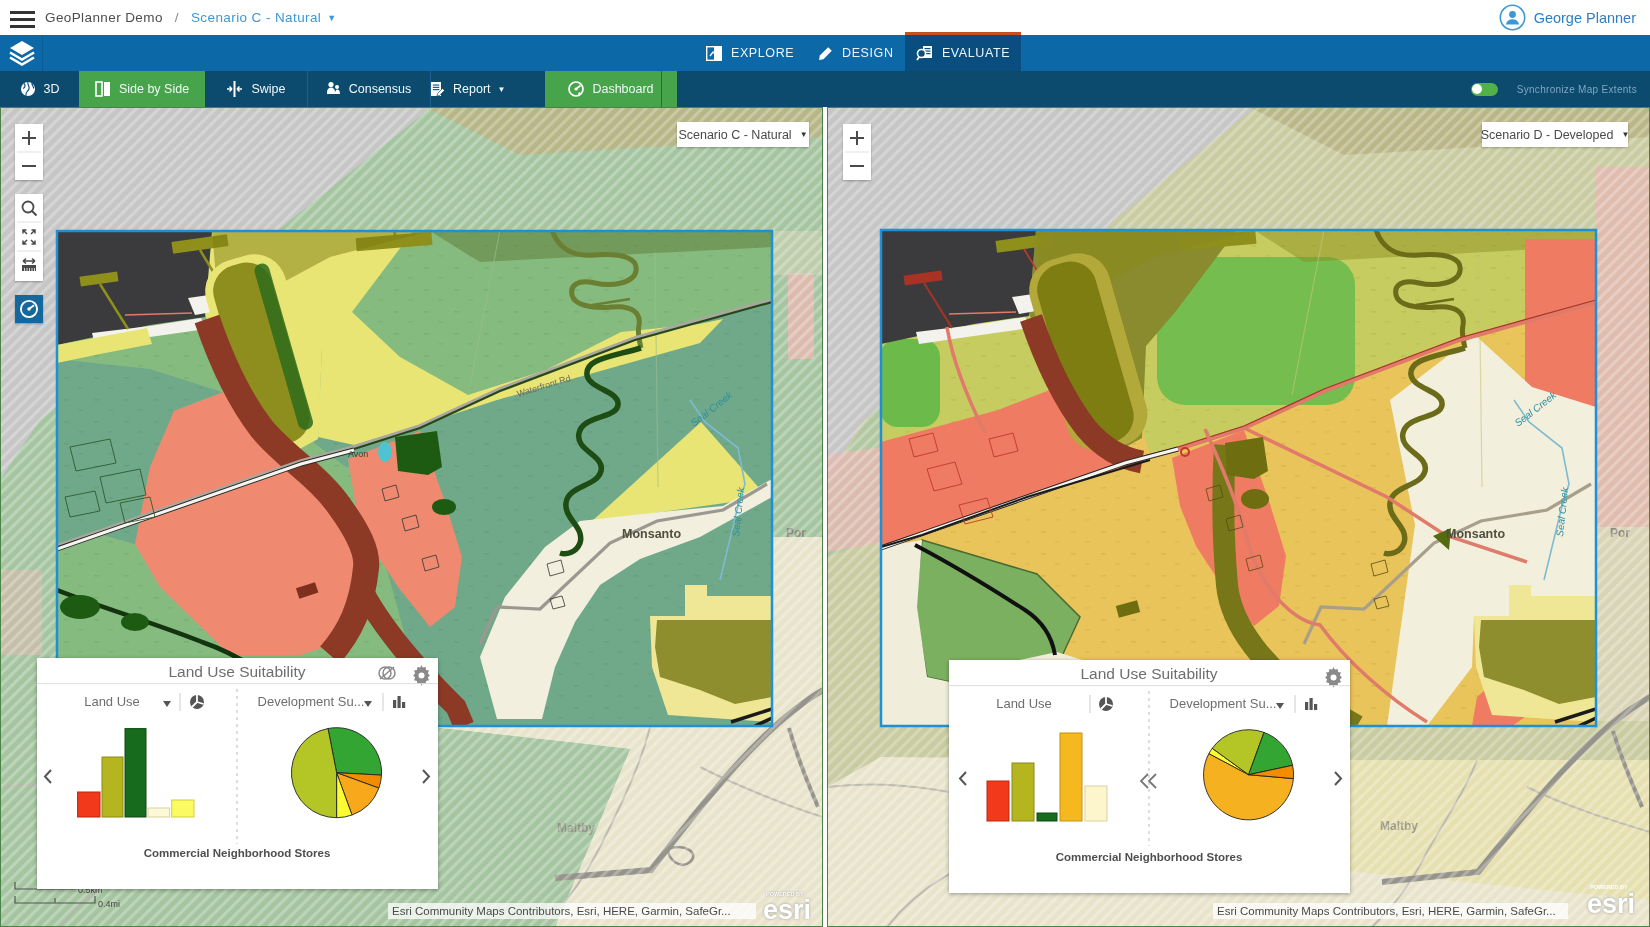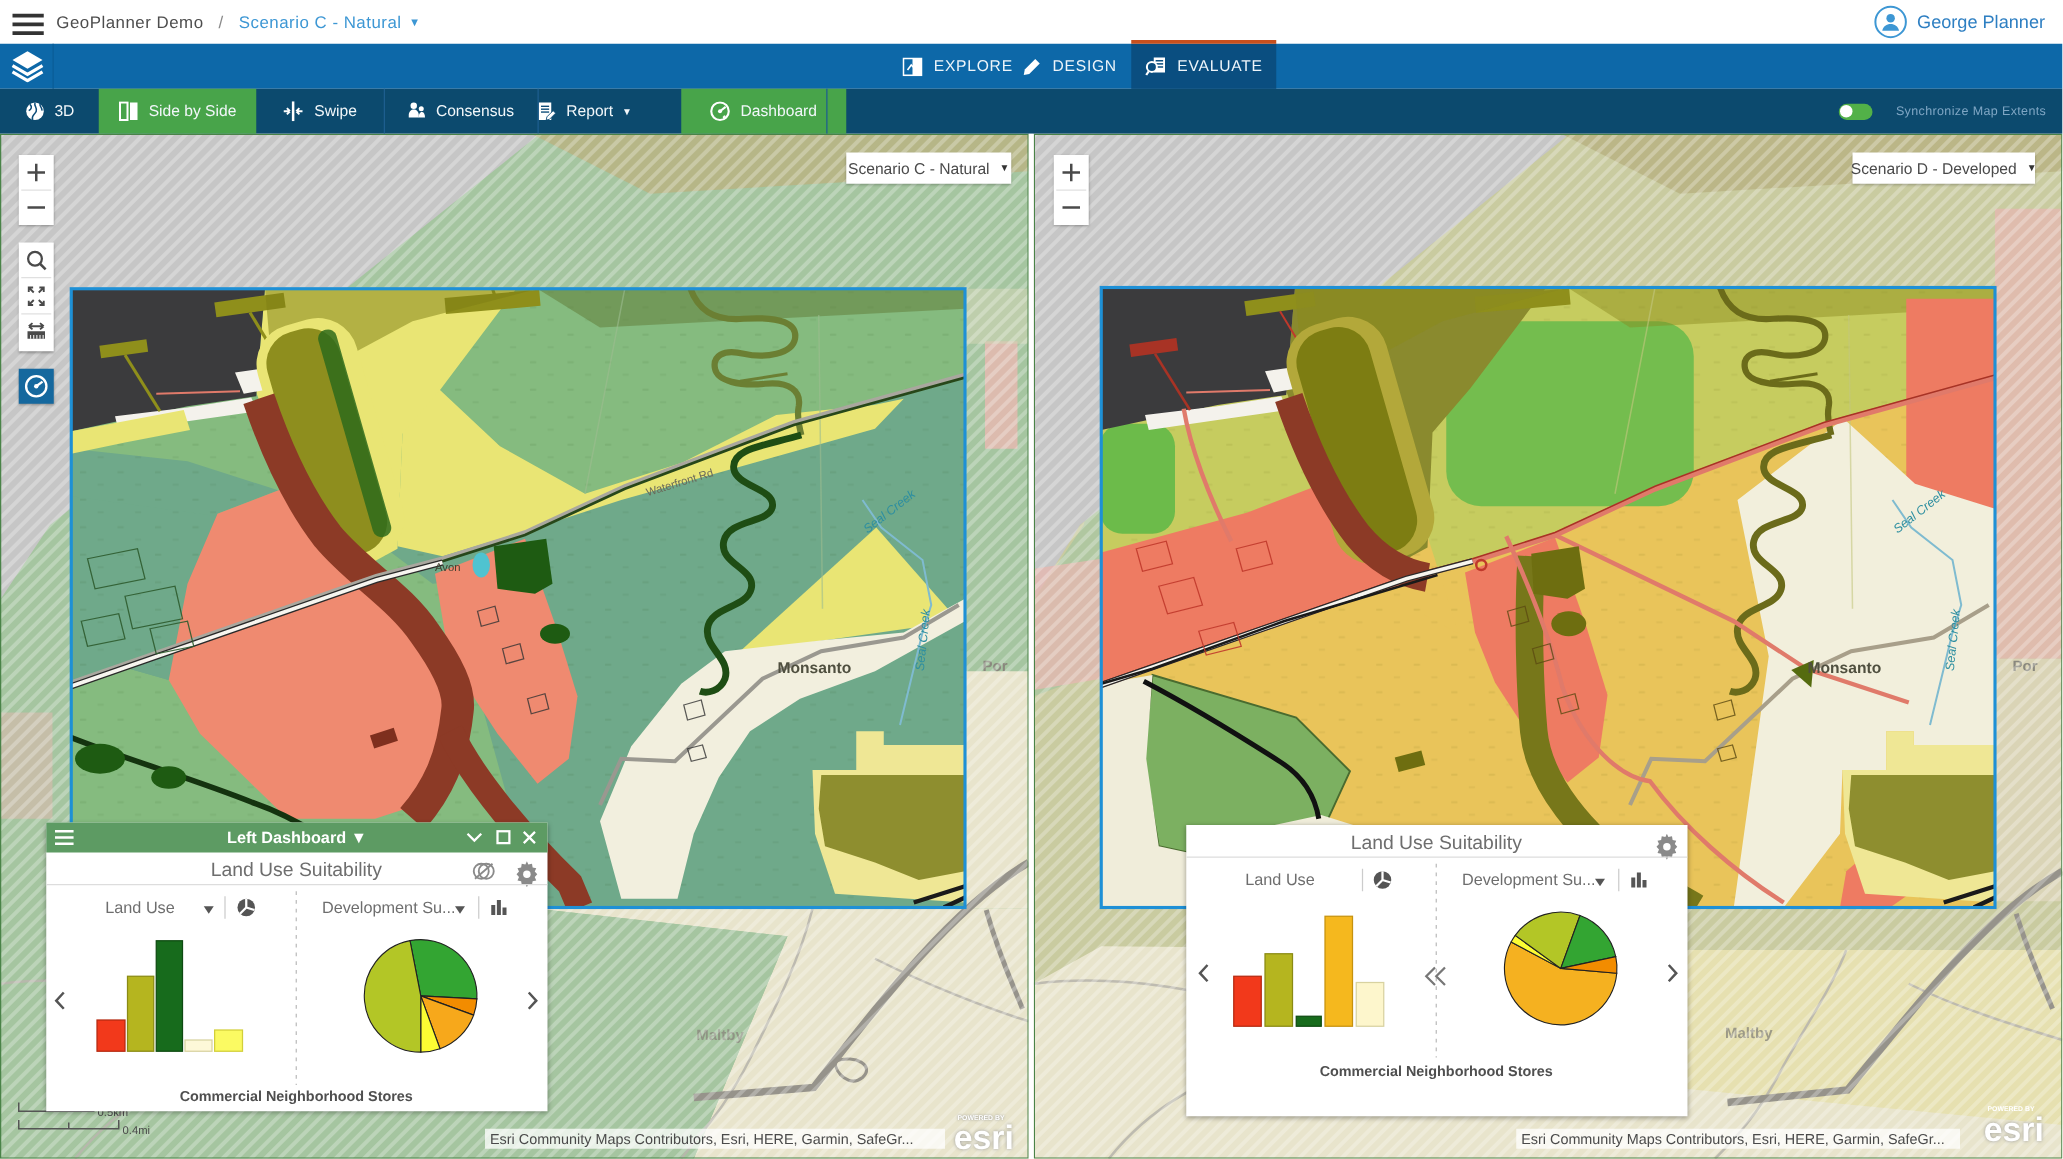--- a/index.html
+++ b/index.html
@@ -65,21 +65,21 @@
 
 <div class="abs" id="nav">
   <div class="abs" style="left:8px;top:5px;">
     <svg width="28" height="26" viewBox="0 0 28 26">
       <path d="M14 1 26 8 14 15 2 8Z" fill="#fff"></path>
       <path d="M2 12.5 14 19.5 26 12.5" fill="none" stroke="#fff" stroke-width="2.6"></path>
       <path d="M2 17.5 14 24.5 26 17.5" fill="none" stroke="#fff" stroke-width="2.6"></path>
     </svg>
   </div>
   <div class="abs vsep"></div>
-  <div class="tab" style="left:706px;margin-left:16px;">
+  <div class="tab" style="left:706px;">
     <svg width="16" height="15" viewBox="0 0 16 15">
         <rect x="0.7" y="0.7" width="14.6" height="13.6" fill="none" stroke="#fff" stroke-width="1.4"></rect>
         <path d="M8 1 15 1 15 14 8 14Z" fill="#fff"></path>
         <path d="M4 10l3-4 2 2 2-3" stroke="#fff" stroke-width="1.3" fill="none"></path>
       </svg>
     EXPLORE
   </div>
   <div class="tab" style="left:818px;">
     <svg width="15" height="15" viewBox="0 0 15 15">
         <path d="M10.2 1.2 13.8 4.8 5.4 13.2 1 14 1.8 9.6Z" fill="#fff"></path>
@@ -501,31 +501,20 @@
 
 <div class="mbtn" style="left:843px;top:124px;width:28px;height:56px;"></div>
 <svg class="abs" style="left:843px;top:124px;" width="28" height="56" viewBox="0 0 28 56">
     <path d="M14 7v14M7 14h14" stroke="#4a4a4a" stroke-width="2"></path>
     <path d="M7 42h14" stroke="#4a4a4a" stroke-width="2"></path>
     <path d="M2 28h24" stroke="#e0e0e0" stroke-width="1"></path>
   </svg>
 <div class="scen" style="left:1482px;top:122px;width:146px;">Scenario D - Developed<span class="c">▼</span></div>
 
 <div class="panel" style="left:37px;top:658px;height:231px;">
-  <div class="ptitle">
-    <svg class="abs" style="left:7px;top:5px;" width="15" height="14" viewBox="0 0 15 14">
-        <path d="M0 2h15M0 7h15M0 12h15" stroke="#fff" stroke-width="2"></path>
-      </svg>
-    <div class="name">Left Dashboard ▼</div>
-    <svg class="abs" style="left:336px;top:6px;" width="60" height="12" viewBox="0 0 60 12">
-        <path d="M1 3l5.5 5.5 5.5-5.5" stroke="#fff" stroke-width="1.8" fill="none"></path>
-        <rect x="25" y="1" width="9.5" height="9.5" fill="none" stroke="#fff" stroke-width="1.8"></rect>
-        <path d="M46 1.5l9 9M55 1.5l-9 9" stroke="#fff" stroke-width="1.8"></path>
-      </svg>
-  </div>
   <svg width="401" height="207" viewBox="0 0 401 207">
     <text x="200" y="19" font-size="15.5" fill="#6e6e6e" text-anchor="middle">Land Use Suitability</text>
     <g transform="translate(342,8)">
         <circle cx="6" cy="7" r="6" fill="none" stroke="#8a8a8a" stroke-width="1.5"></circle>
         <circle cx="10" cy="7" r="6" fill="none" stroke="#8a8a8a" stroke-width="1.5"></circle>
         <path d="M1 13 15 1" stroke="#8a8a8a" stroke-width="1.5"></path>
       </g>
     <g transform="translate(377,7)">
         <path d="M7.5 0l1.2 2.6 2.9-.6 .5 2.9 2.9 .6-1.2 2.7 2 2.2-2 2.2 1.2 2.7-2.9 .6-.5 2.9-2.9-.6-1.2 2.6-1.2-2.6-2.9 .6-.5-2.9-2.9-.6 1.2-2.7-2-2.2 2-2.2-1.2-2.7 2.9-.6 .5-2.9 2.9 .6Z" fill="#8a8a8a"></path>
         <circle cx="7.5" cy="10.4" r="3" fill="#fff"></circle>

